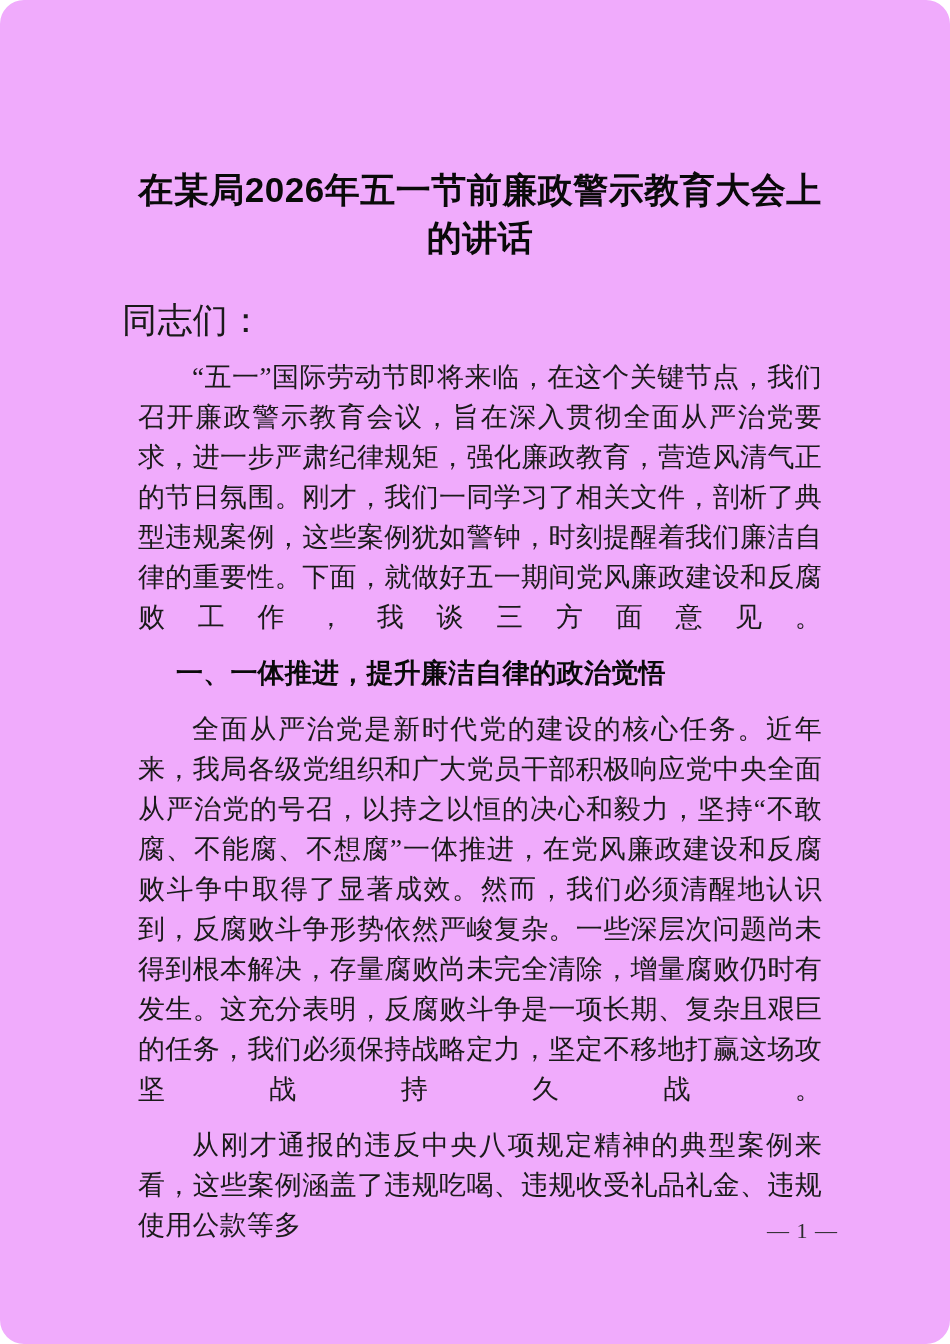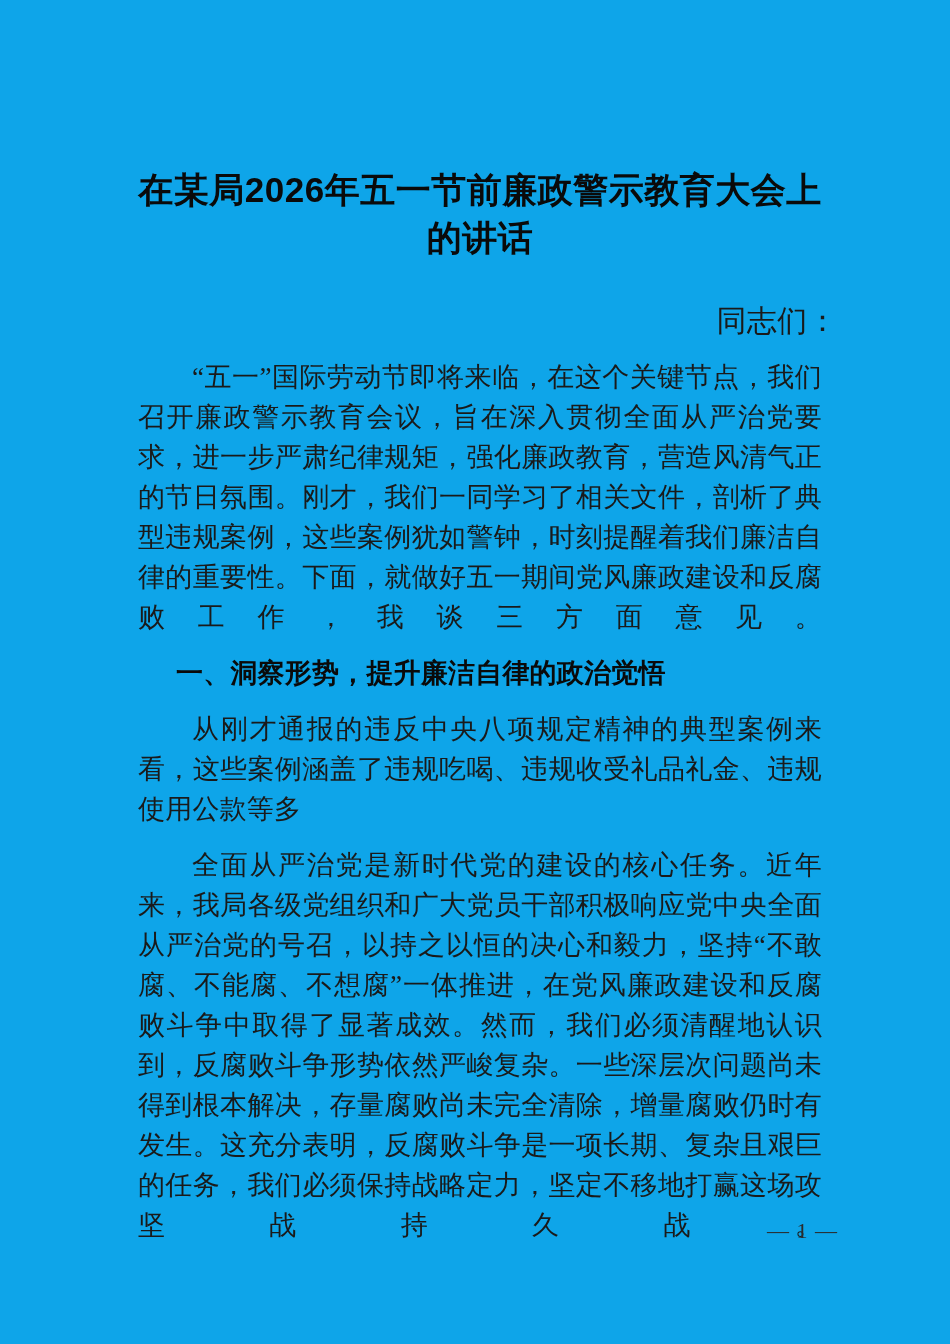--- a/index.html
+++ b/index.html
@@ -16,22 +16,23 @@
     color: #000000;
   }
 
   
   .page {
     position: absolute;
     left: 0;
     top: 0;
     width: 950px;
     height: 1344px;
-    background: #0ea5e9;
+    background: #f0abfc;
     box-sizing: border-box;
+    border-radius: 24px;
   }
 
   .content {
     position: absolute;
     left: 122px;
     top: 0;
     width: 716px;
   }
 
   
@@ -45,23 +46,23 @@
     text-align: center;
     letter-spacing: 0.5px;
     color: #0a0a0a;
     padding-top: 166px;
   }
 
   
   .salutation {
     margin: 0;
     padding: 0;
-    font-size: 30px;
+    font-size: 35px;
     line-height: 40px;
-    text-align: right;
+    text-align: left;
     letter-spacing: 0.4px;
     padding-top: 39px;
     color: #1a1a1a;
   }
 
   p.para {
     margin: 16px;
     padding: 0;
     font-size: 27px;
     line-height: 40px;
@@ -109,23 +110,23 @@
 <div class="page">
 
   <div class="content">
 
     <h1 class="doc-title">在某局2026年五一节前廉政警示教育大会上的讲话</h1>
 
     <div class="salutation">同志们：</div>
 
     <p class="para">“五一”国际劳动节即将来临，在这个关键节点，我们召开廉政警示教育会议，旨在深入贯彻全面从严治党要求，进一步严肃纪律规矩，强化廉政教育，营造风清气正的节日氛围。刚才，我们一同学习了相关文件，剖析了典型违规案例，这些案例犹如警钟，时刻提醒着我们廉洁自律的重要性。下面，就做好五一期间党风廉政建设和反腐败工作，我谈三方面意见。</p>
 
-    <h2 class="section-heading">一、洞察形势，提升廉洁自律的政治觉悟</h2>
+    <h2 class="section-heading">一、一体推进，提升廉洁自律的政治觉悟</h2>
+
+    <p class="para">全面从严治党是新时代党的建设的核心任务。近年来，我局各级党组织和广大党员干部积极响应党中央全面从严治党的号召，以持之以恒的决心和毅力，坚持“不敢腐、不能腐、不想腐”一体推进，在党风廉政建设和反腐败斗争中取得了显著成效。然而，我们必须清醒地认识到，反腐败斗争形势依然严峻复杂。一些深层次问题尚未得到根本解决，存量腐败尚未完全清除，增量腐败仍时有发生。这充分表明，反腐败斗争是一项长期、复杂且艰巨的任务，我们必须保持战略定力，坚定不移地打赢这场攻坚战持久战。</p>
 
     <p class="para last-ragged">从刚才通报的违反中央八项规定精神的典型案例来看，这些案例涵盖了违规吃喝、违规收受礼品礼金、违规使用公款等多</p>
-
-    <p class="para">全面从严治党是新时代党的建设的核心任务。近年来，我局各级党组织和广大党员干部积极响应党中央全面从严治党的号召，以持之以恒的决心和毅力，坚持“不敢腐、不能腐、不想腐”一体推进，在党风廉政建设和反腐败斗争中取得了显著成效。然而，我们必须清醒地认识到，反腐败斗争形势依然严峻复杂。一些深层次问题尚未得到根本解决，存量腐败尚未完全清除，增量腐败仍时有发生。这充分表明，反腐败斗争是一项长期、复杂且艰巨的任务，我们必须保持战略定力，坚定不移地打赢这场攻坚战持久战。</p>
 
   </div>
 
   <div class="page-footer">— 1 —</div>
 
 </div>
 
 </body></html>

